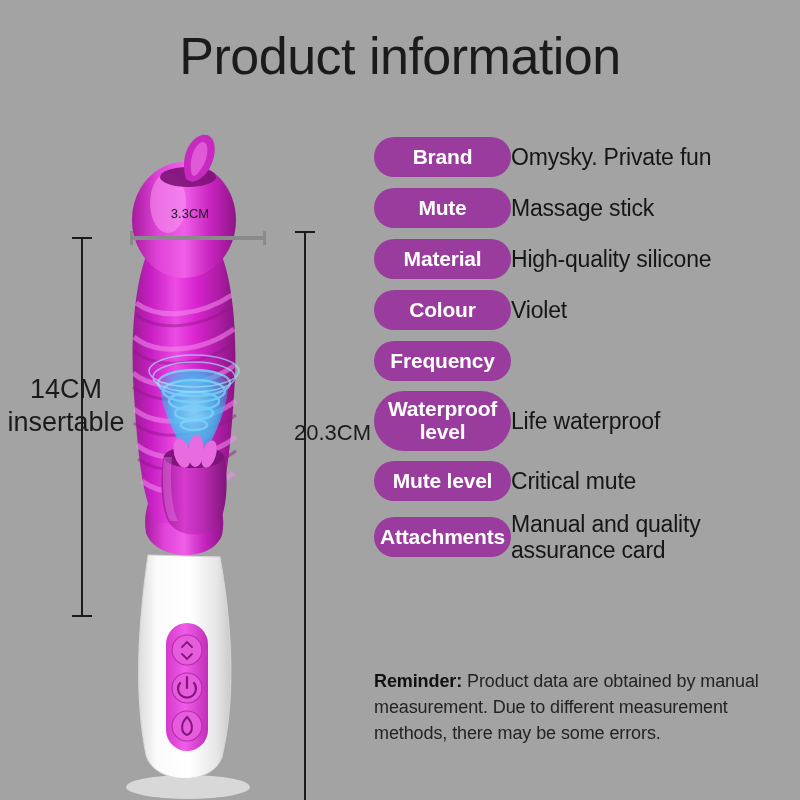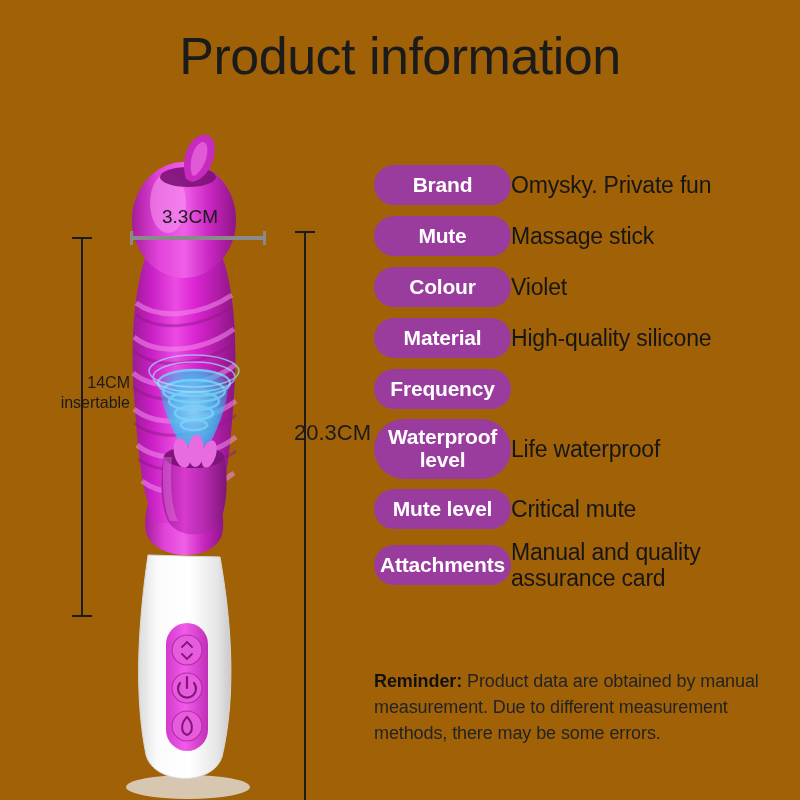--- a/index.html
+++ b/index.html
@@ -10,21 +10,21 @@
     height: 800px;
     background: #ffffff;
     font-family: "Liberation Sans", "DejaVu Sans", sans-serif;
     overflow: hidden;
   }
 
   #page {
     position: relative;
     width: 800px;
     height: 800px;
-    background: #a16207;
+    background: #a3a3a3;
   }
 
   
   #page-title {
     position: absolute;
     left: 0;
     top: 28px;
     width: 800px;
     text-align: center;
     font-size: 52px;
@@ -41,21 +41,21 @@
     left: 40px;
     top: 105px;
     width: 330px;
     height: 690px;
   }
 
   
   .dim-label {
     position: absolute;
     color: #1b1b1b;
-    font-size: 19px;
+    font-size: 13px;
     white-space: nowrap;
   }
   #dim-width-label {
     left: 95px;
     top: 101px;
     width: 110px;
     text-align: center;
   }
   #dim-width-line {
     position: absolute;
@@ -96,23 +96,23 @@
     height: 2px;
     background: #1b1b1b;
   }
   #dim-insert-line::before { top: 0; }
   #dim-insert-line::after  { bottom: 0; }
 
   #dim-insert-label {
     left: -38px;
     top: 268px;
     width: 128px;
-    text-align: right;
+    text-align: center;
     line-height: 1.22;
-    font-size: 16px;
+    font-size: 27px;
     white-space: normal;
   }
   #dim-insert-label .l1 { display: block; }
   #dim-insert-label .l2 { display: block; }
 
   
   #dim-total-line {
     position: absolute;
     left: 264px;
     top: 126px;
@@ -144,21 +144,21 @@
     left: 20px;
     top: 20px;
     width: 300px;
     height: 680px;
   }
 
   
   #spec-panel {
     position: absolute;
     left: 374px;
-    top: 164px;
+    top: 136px;
     width: 420px;
   }
 
   .spec-row {
     position: relative;
     display: flex;
     align-items: center;
     margin-bottom: 9px;
     min-height: 42px;
   }
@@ -363,26 +363,26 @@
 
   <div class="spec-row">
         <div class="spec-pill">Brand</div>
         <div class="spec-value">Omysky. Private fun</div>
       </div>
       <div class="spec-row">
         <div class="spec-pill">Mute</div>
         <div class="spec-value">Massage stick</div>
       </div>
       <div class="spec-row">
+        <div class="spec-pill">Material</div>
+        <div class="spec-value">High-quality silicone</div>
+      </div>
+      <div class="spec-row">
         <div class="spec-pill">Colour</div>
         <div class="spec-value">Violet</div>
-      </div>
-      <div class="spec-row">
-        <div class="spec-pill">Material</div>
-        <div class="spec-value">High-quality silicone</div>
       </div>
       <div class="spec-row">
         <div class="spec-pill">Frequency</div>
       </div>
       <div class="spec-row tall">
         <div class="spec-pill">Waterproof
 level</div>
         <div class="spec-value">Life waterproof</div>
       </div>
       <div class="spec-row">

